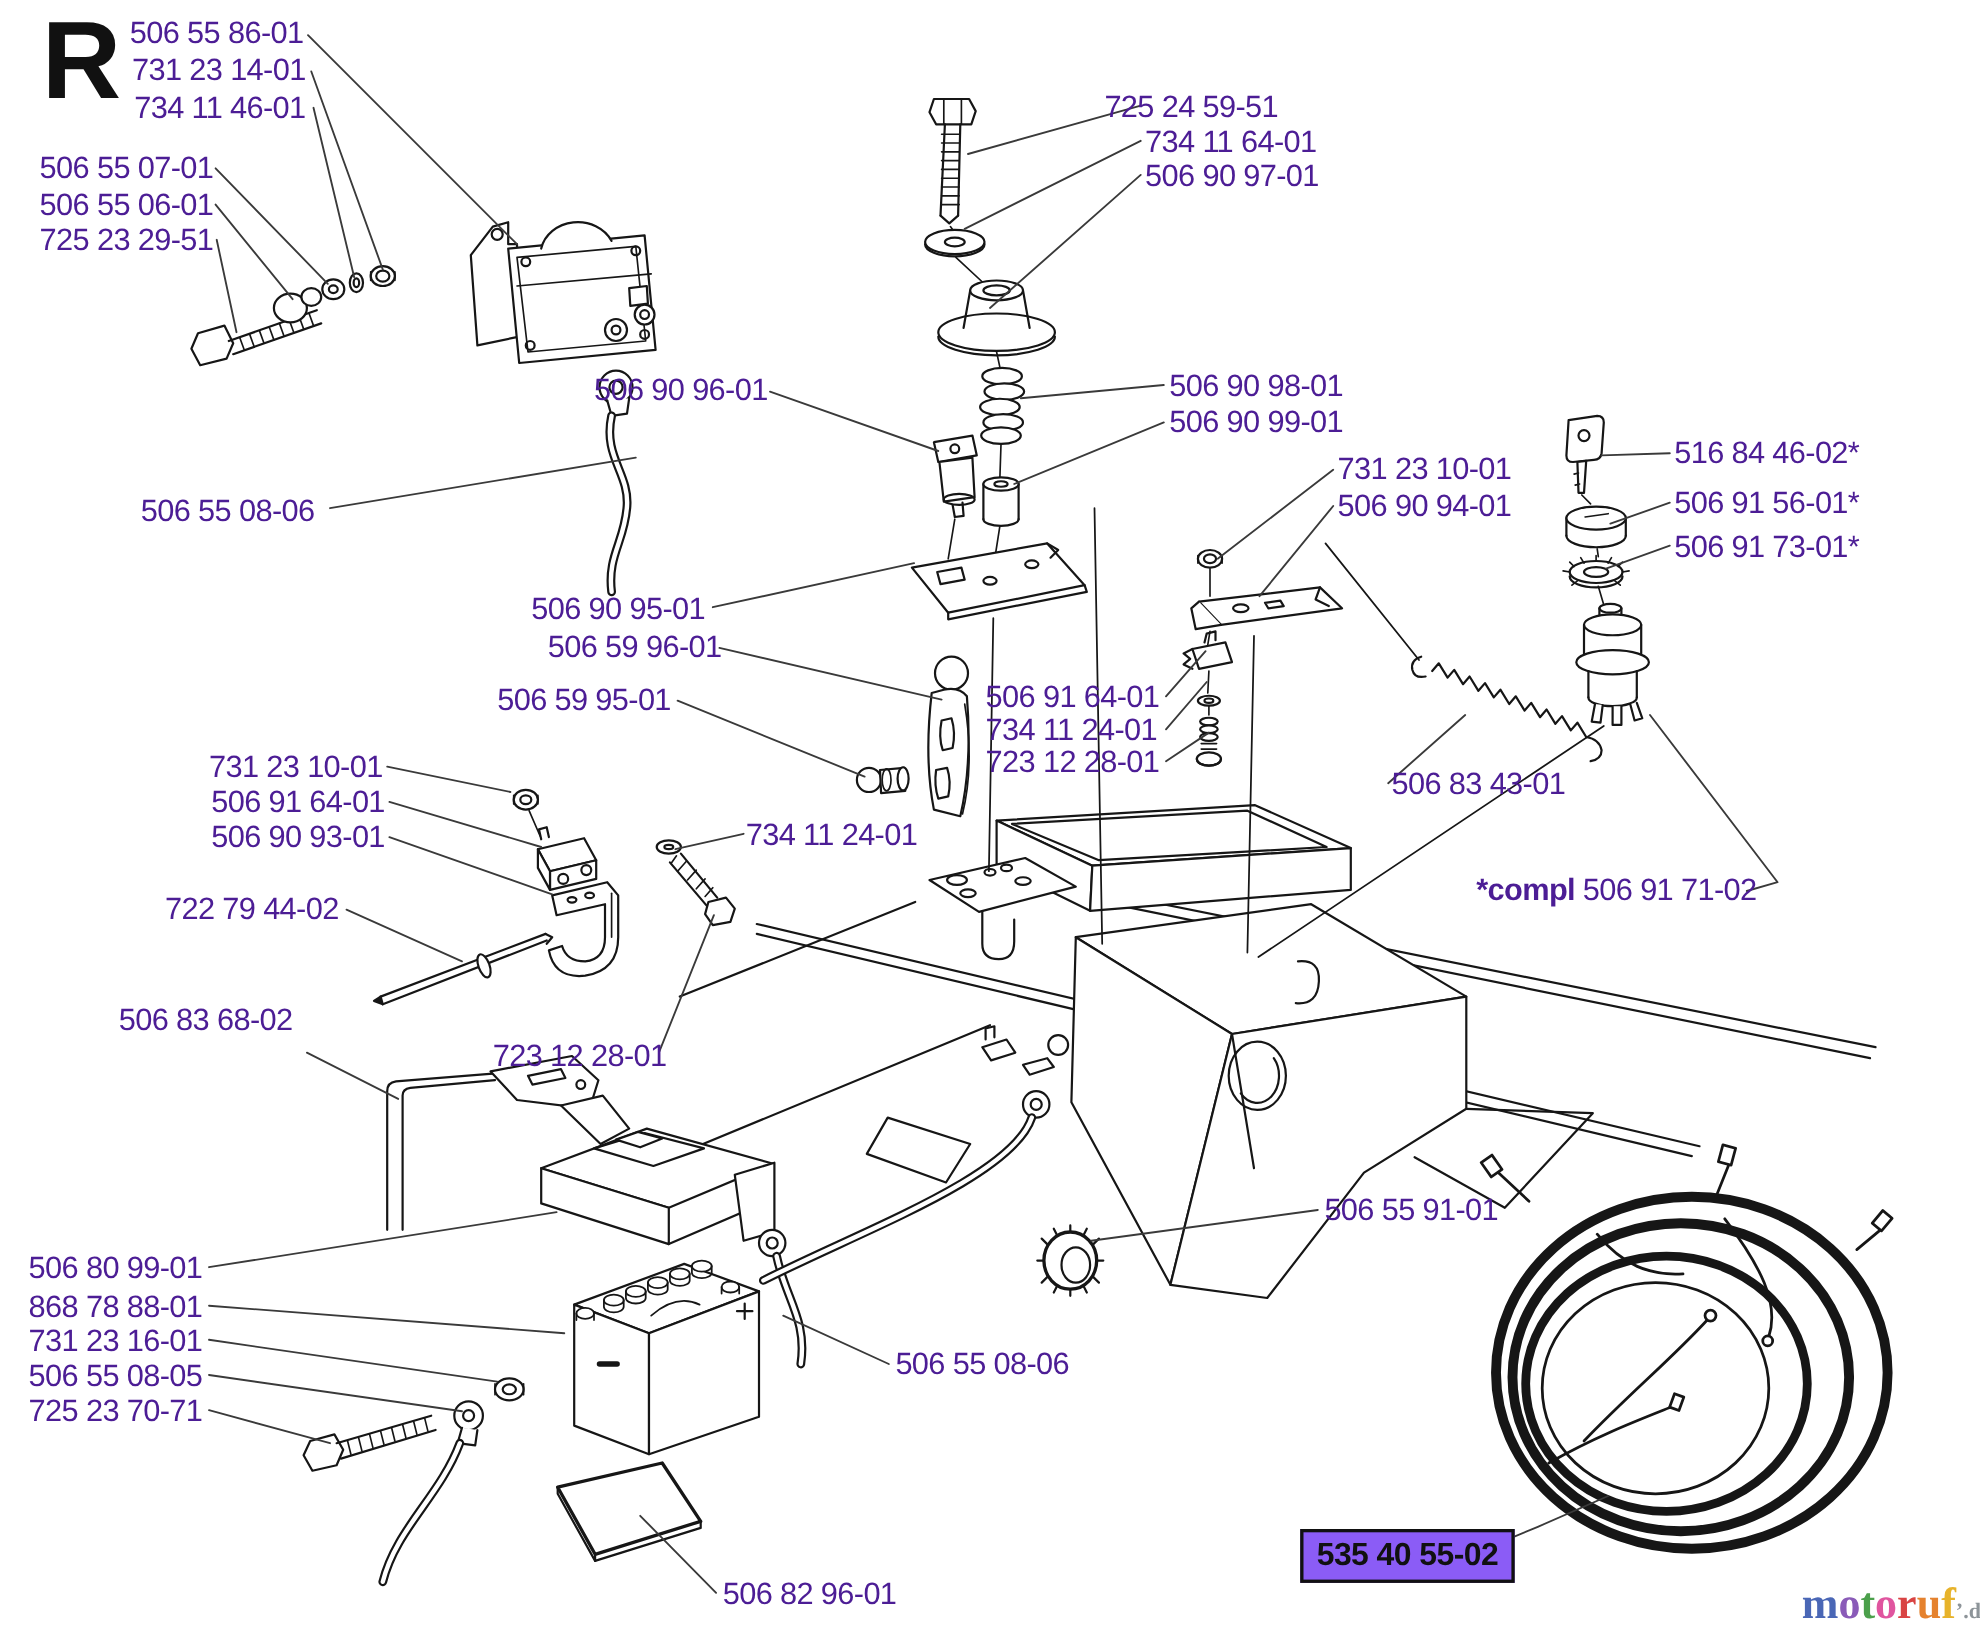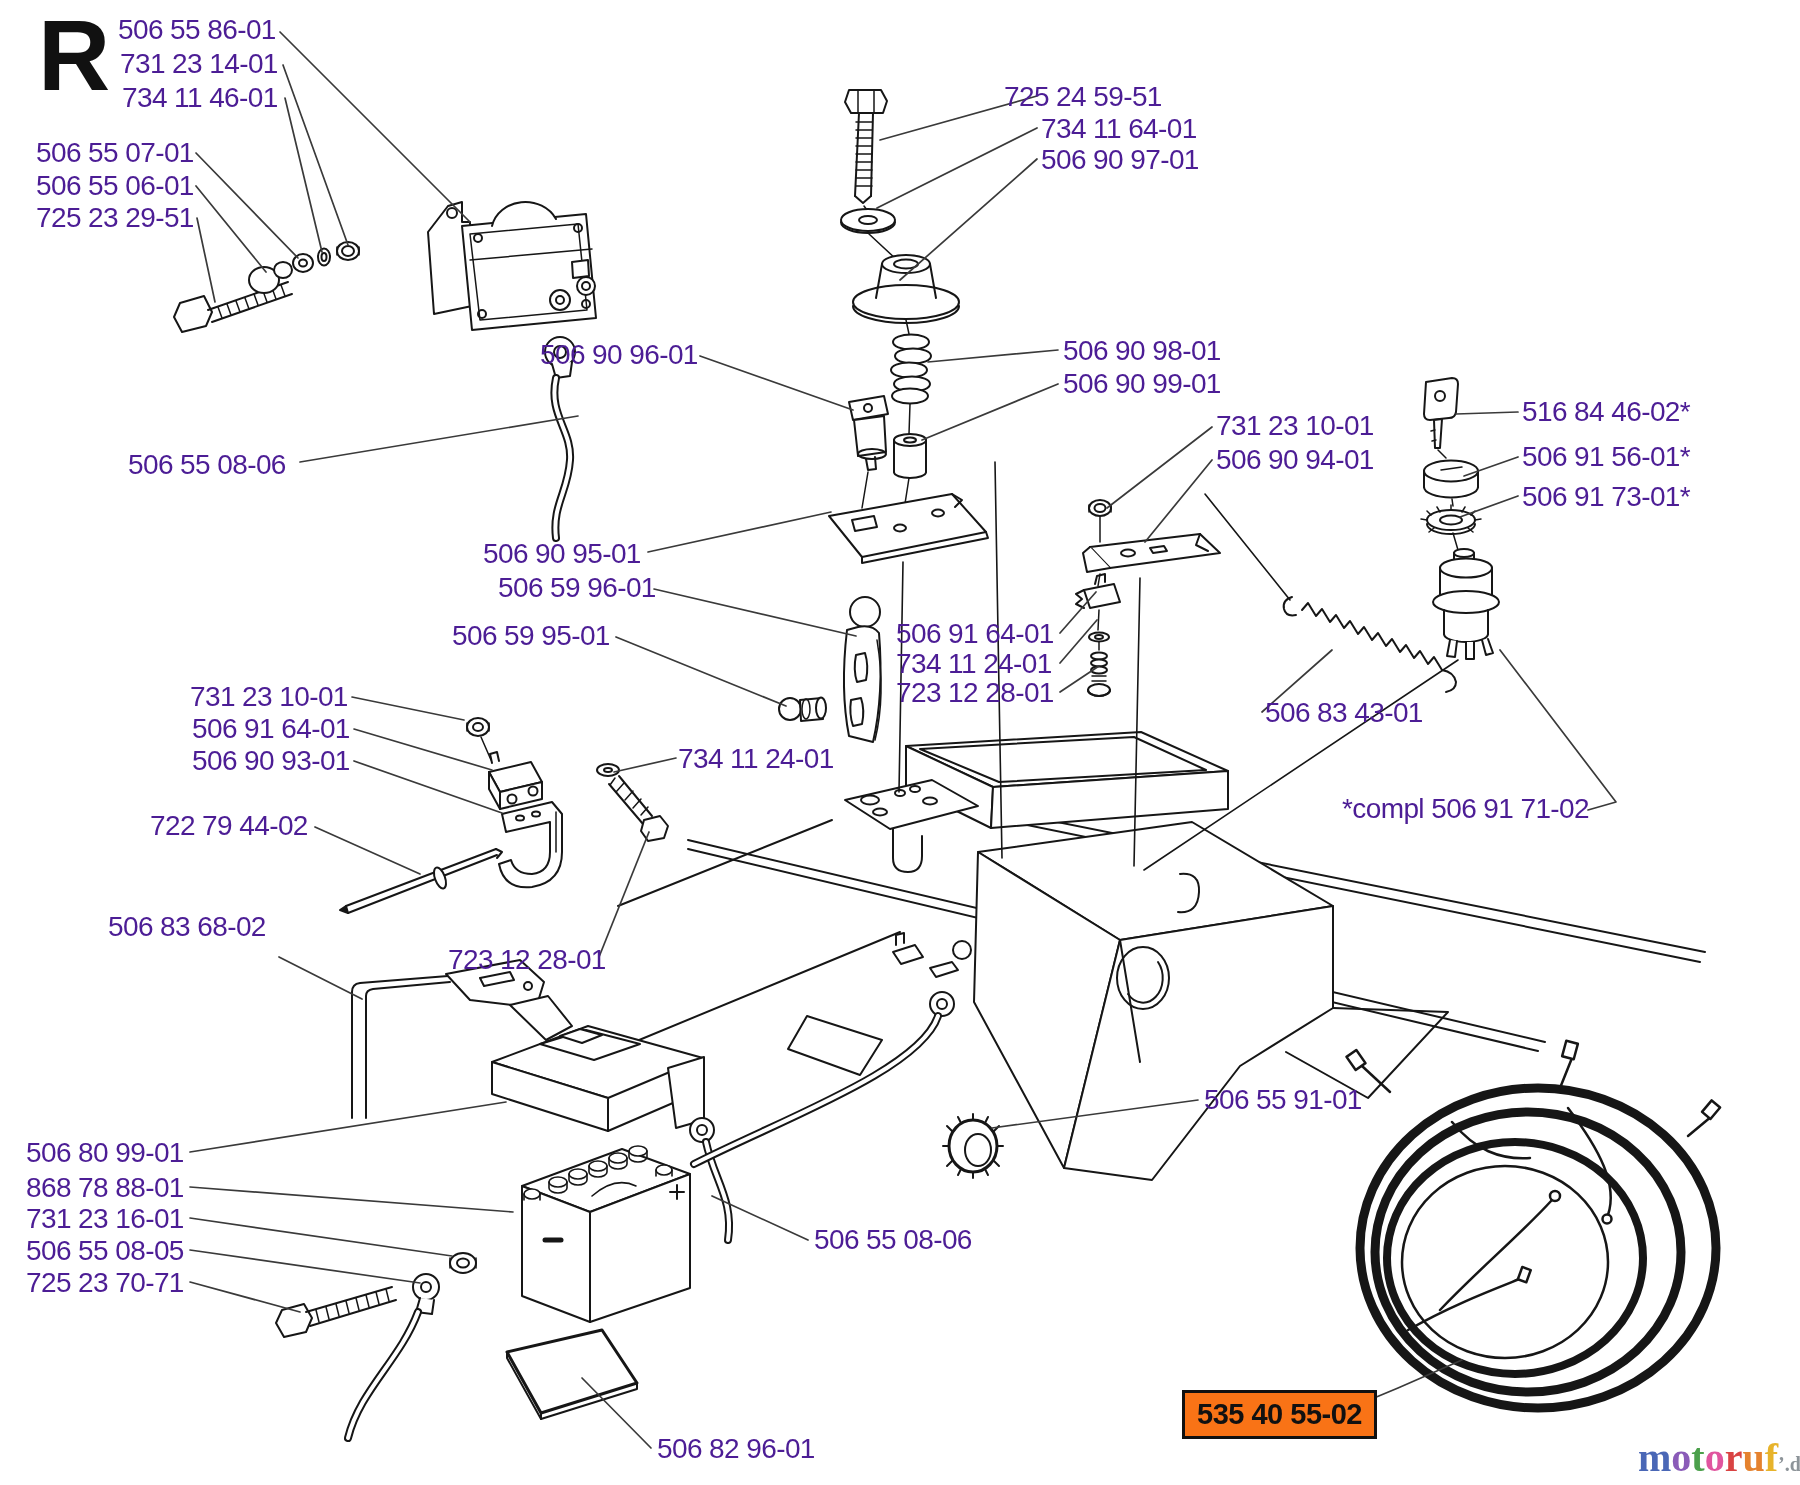--- a/index.html
+++ b/index.html
@@ -1,22 +1,22 @@
 <!DOCTYPE html>
 <html><head>
 <meta charset="utf-8">
 <style>
   html,body{margin:0;padding:0;background:#fff;}
   #canvas{position:relative;width:1800px;height:1485px;background:#ffffff;overflow:hidden;
           font-family:"Liberation Sans",sans-serif;}
   #art{position:absolute;left:0;top:0;}
   .lbl{position:absolute;font-size:28px;line-height:1;letter-spacing:-0.6px;color:#4c1d95;
        white-space:nowrap;font-family:"Liberation Sans",sans-serif;}
-  .lbl .b{font-weight:normal;text-align:right;}
-  .boxed{position:absolute;border:3px solid #111;background:#f97316;padding:5px 12px;
+  .lbl .b{font-weight:bold;text-align:right;}
+  .boxed{position:absolute;border:3px solid #111;background:#8b5cf6;padding:5px 12px;
          font-size:29px;font-weight:bold;letter-spacing:-0.5px;color:#111;white-space:nowrap;}
   .corner-letter{position:absolute;left:38px;top:10px;font-size:100px;font-weight:bold;
                  line-height:0.9;color:#111;}
   .logo{position:absolute;left:1638px;top:1438px;font-family:"Liberation Serif",serif;
         font-weight:bold;font-size:40px;line-height:1;white-space:nowrap;}
   .logo .de{font-size:20px;font-weight:bold;}
   .logo .tick{font-size:20px;}
 </style>
 </head>
 <body>

